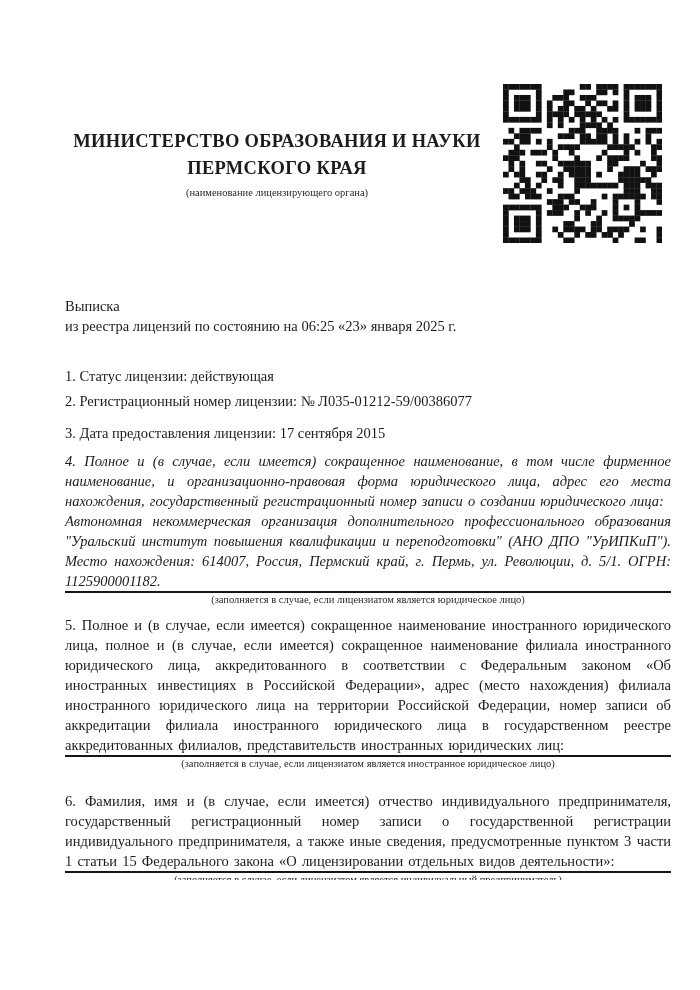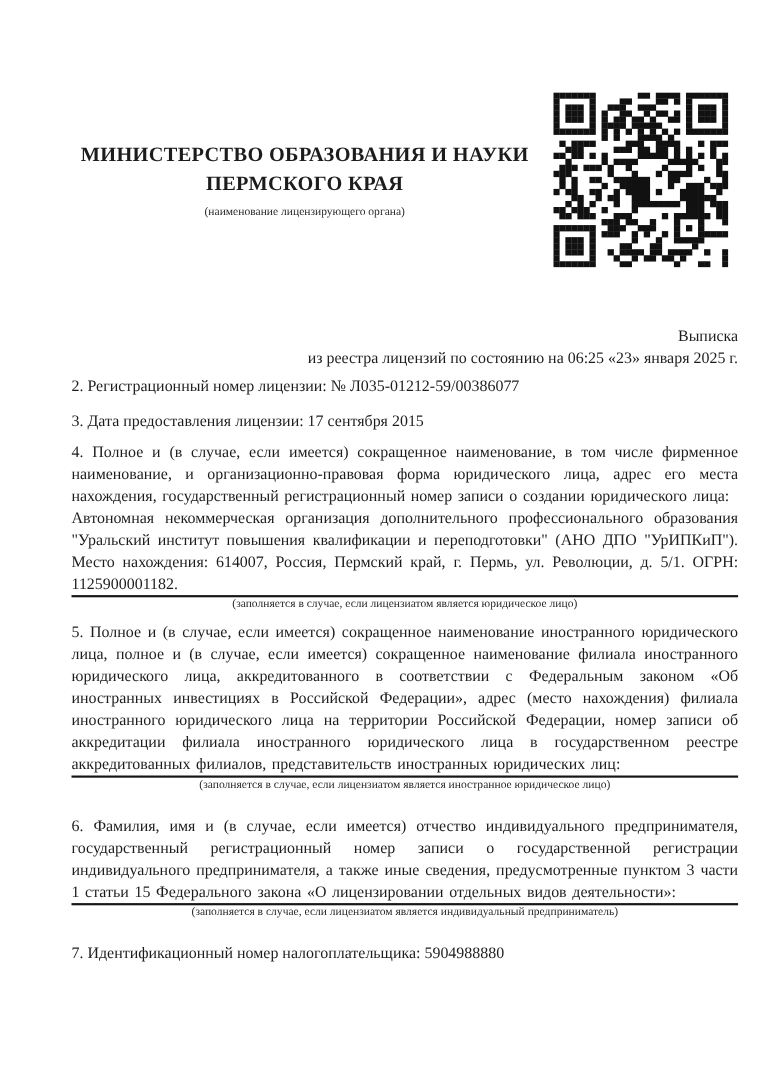--- a/index.html
+++ b/index.html
@@ -51,29 +51,29 @@
   
   .content {
     position: absolute;
     left: 65px;
     top: 296px;
     width: 606px;
     font-size: 14.5px;
     line-height: 20px;
   }
   .doc-title {
-    text-align: right;
+    text-align: left;
   }
   .doc-title div { line-height: 20px; }
 
   .item-line { margin-top: 0; }
   .mt-item1 { margin-top: 30px; }
   .mt-item2 { margin-top: 5px; }
   .mt-item3 { margin-top: 12px; }
-  .mt-para4 { margin-top: 8px; }
+  .mt-para4 { margin-top: 8px; font-style: italic; }
   .mt-para5 { margin-top: 8px; }
   .mt-para6 { margin-top: 20px; }
   .mt-item7 { margin-top: 20px; }
 
   .para {
     text-align: justify;
     text-align-last: left;
     word-spacing: 1.5px;
   }
   .fill-note {
@@ -523,20 +523,21 @@
       </svg>
     </div>
 
   <div class="content">
 
     <div class="doc-title">
       <div>Выписка</div>
       <div>из реестра лицензий по состоянию на 06:25 «23» января 2025 г.</div>
     </div>
 
+    <div class="item-line mt-item1">1. Статус лицензии: действующая</div>
 
     <div class="item-line mt-item2">2. Регистрационный номер лицензии: № Л035-01212-59/00386077</div>
 
     <div class="item-line mt-item3">3. Дата предоставления лицензии: 17 сентября 2015</div>
 
     <div class="para mt-para4">
       <div>4. Полное и (в случае, если имеется) сокращенное наименование, в том числе фирменное наименование, и организационно-правовая форма юридического лица, адрес его места нахождения, государственный регистрационный номер записи о создании юридического лица:</div>
       <div>Автономная некоммерческая организация дополнительного профессионального образования "Уральский институт повышения квалификации и переподготовки" (АНО ДПО "УрИПКиП"). Место нахождения: 614007, Россия, Пермский край, г. Пермь, ул. Революции, д. 5/1. ОГРН: 1125900001182.</div>
     </div>
     <hr class="rule">

